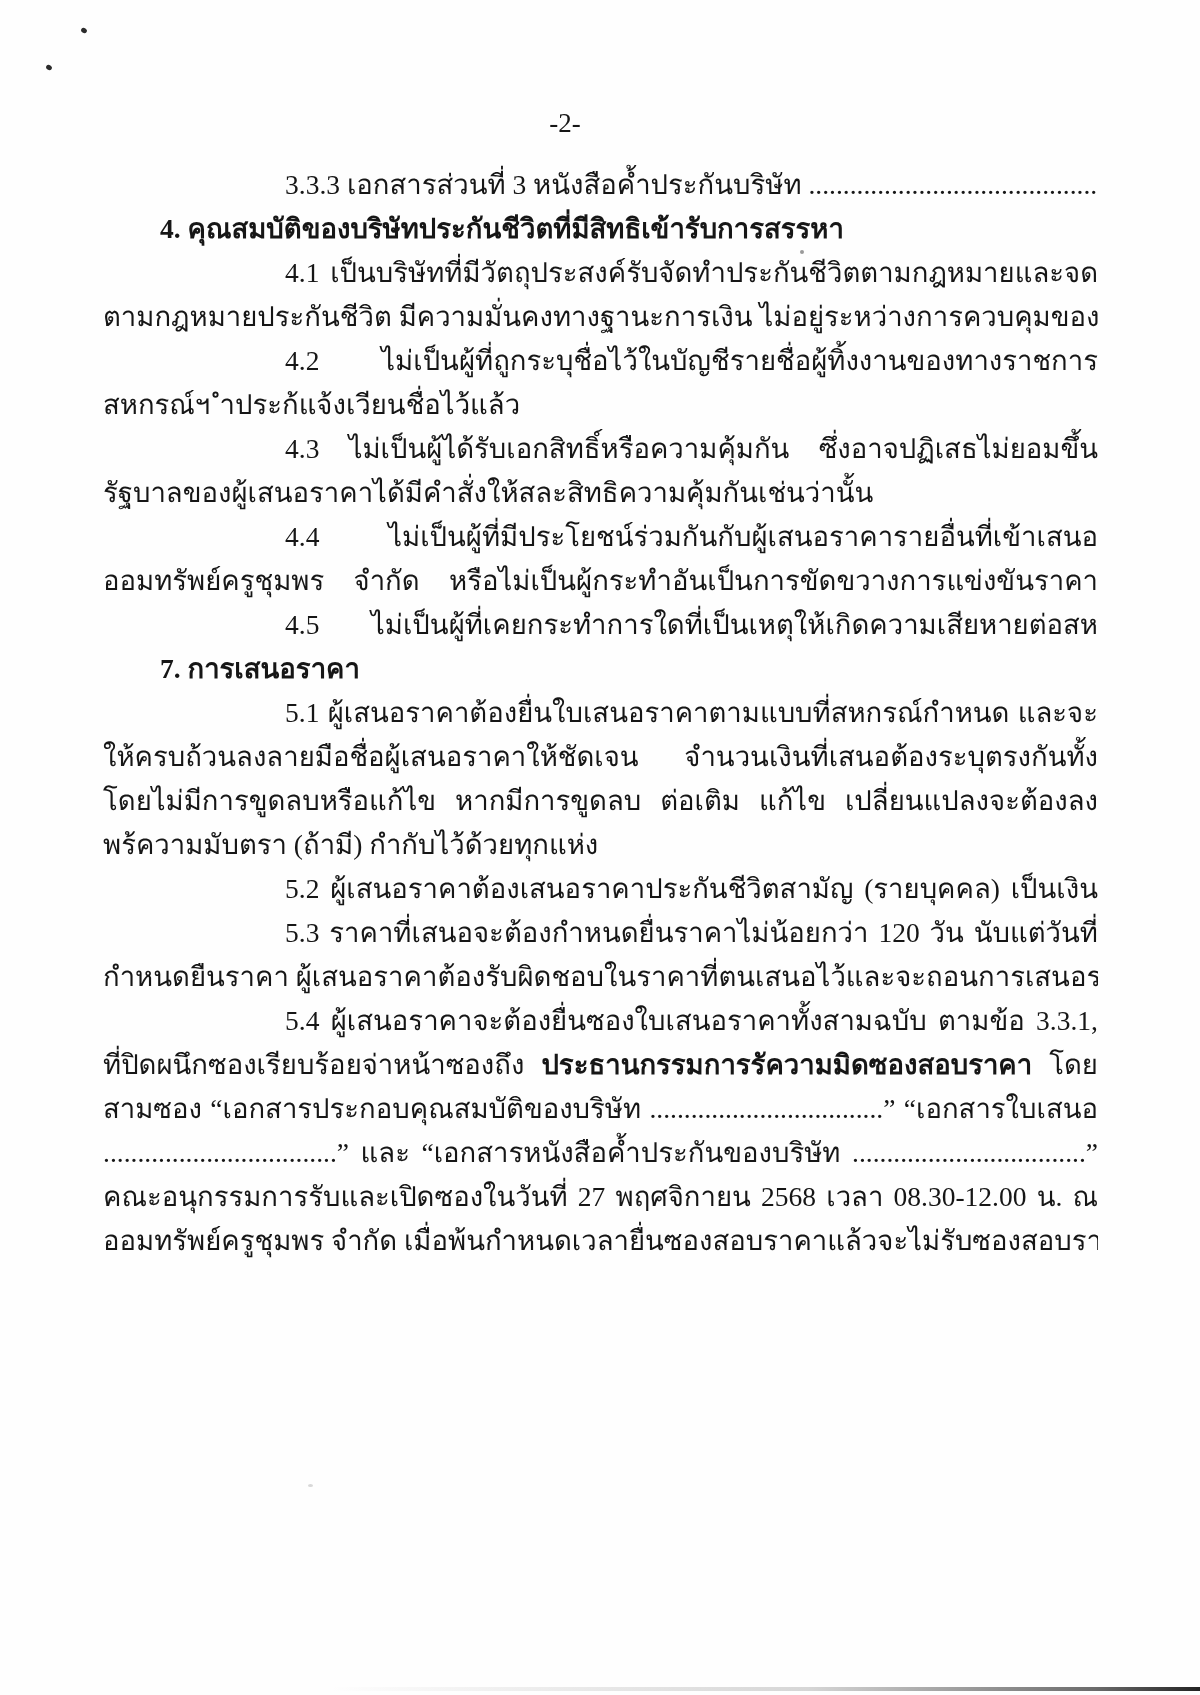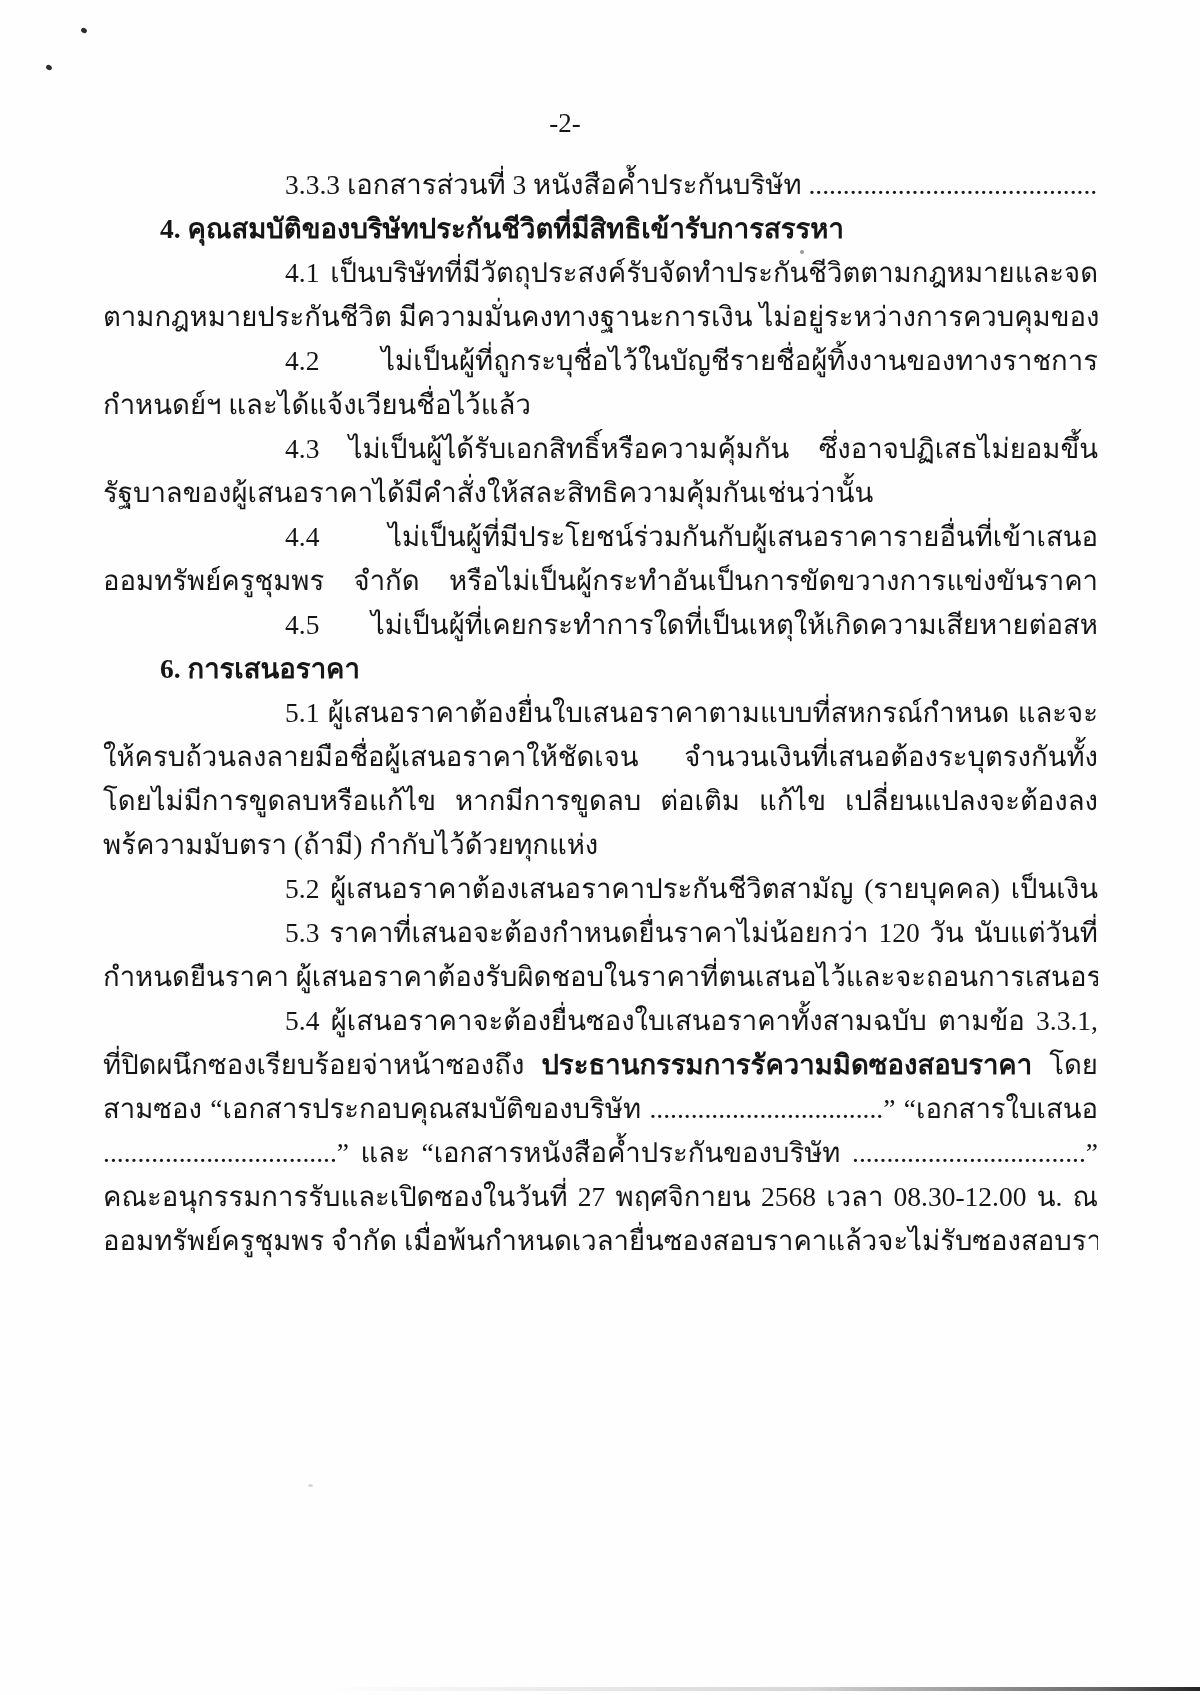--- a/index.html
+++ b/index.html
@@ -52,27 +52,27 @@
   <div class="edge-line"></div>
 
   <div class="pagenum">-2-</div>
 
   <div class="textblock" id="textblock">
       <div class="line ind-item"><span>3.3.3 เอกสารส่วนที่ 3 หนังสือค้ำประกันบริษัท ..........................................” (หลักประกันซอง)</span></div>
       <div class="line ind-heading"><b>4. คุณสมบัติของบริษัทประกันชีวิตที่มีสิทธิเข้ารับการสรรหา</b></div>
       <div class="line ind-item just"><span>4.1 เป็นบริษัทที่มีวัตถุประสงค์รับจัดทำประกันชีวิตตามกฎหมายและจดทะเบียนถูกต้อง</span></div>
       <div class="line ind-flush"><span>ตามกฎหมายประกันชีวิต มีความมั่นคงทางฐานะการเงิน ไม่อยู่ระหว่างการควบคุมของ คปภ.</span></div>
       <div class="line ind-item just"><span>4.2 ไม่เป็นผู้ที่ถูกระบุชื่อไว้ในบัญชีรายชื่อผู้ทิ้งงานของทางราชการ เอกชน และของ</span></div>
-      <div class="line ind-flush"><span>กำหนดย์ฯ และได้แจ้งเวียนชื่อไว้แล้ว</span></div>
+      <div class="line ind-flush"><span>สหกรณ์ฯ ำประก้แจ้งเวียนชื่อไว้แล้ว</span></div>
       <div class="line ind-item just"><span>4.3 ไม่เป็นผู้ได้รับเอกสิทธิ์หรือความคุ้มกัน ซึ่งอาจปฏิเสธไม่ยอมขึ้นศาลไทย เว้นแต่</span></div>
       <div class="line ind-flush"><span>รัฐบาลของผู้เสนอราคาได้มีคำสั่งให้สละสิทธิความคุ้มกันเช่นว่านั้น</span></div>
       <div class="line ind-item just"><span>4.4 ไม่เป็นผู้ที่มีประโยชน์ร่วมกันกับผู้เสนอราคารายอื่นที่เข้าเสนอราคาให้แก่สหกรณ์</span></div>
       <div class="line ind-flush just"><span>ออมทรัพย์ครูชุมพร จำกัด หรือไม่เป็นผู้กระทำอันเป็นการขัดขวางการแข่งขันราคาอย่างเป็นธรรมในการสรรหา</span></div>
       <div class="line ind-item just"><span>4.5 ไม่เป็นผู้ที่เคยกระทำการใดที่เป็นเหตุให้เกิดความเสียหายต่อสหกรณ์ฯ ทั้งทางตรงและ</span></div>
-      <div class="line ind-heading"><b>6. การเสนอราคา</b></div>
+      <div class="line ind-heading"><b>7. การเสนอราคา</b></div>
       <div class="line ind-item just"><span>5.1 ผู้เสนอราคาต้องยื่นใบเสนอราคาตามแบบที่สหกรณ์กำหนด และจะต้องกรอกข้อความ</span></div>
       <div class="line ind-flush just"><span>ให้ครบถ้วนลงลายมือชื่อผู้เสนอราคาให้ชัดเจน จำนวนเงินที่เสนอต้องระบุตรงกันทั้งตัวเลขและตัวอักษร</span></div>
       <div class="line ind-flush just"><span>โดยไม่มีการขูดลบหรือแก้ไข หากมีการขูดลบ ต่อเติม แก้ไข เปลี่ยนแปลงจะต้องลงลายมือชื่อผู้เสนอราคา</span></div>
       <div class="line ind-flush"><span>พร้ความมับตรา (ถ้ามี) กำกับไว้ด้วยทุกแห่ง</span></div>
       <div class="line ind-item just"><span>5.2 ผู้เสนอราคาต้องเสนอราคาประกันชีวิตสามัญ (รายบุคคล) เป็นเงินบาท โดยการแนบ</span></div>
       <div class="line ind-item just"><span>5.3 ราคาที่เสนอจะต้องกำหนดยื่นราคาไม่น้อยกว่า 120 วัน นับแต่วันที่เปิดซองสอบราคา โดย</span></div>
       <div class="line ind-flush"><span>กำหนดยืนราคา ผู้เสนอราคาต้องรับผิดชอบในราคาที่ตนเสนอไว้และจะถอนการเสนอราคาไม่ได้</span></div>
       <div class="line ind-item just"><span>5.4 ผู้เสนอราคาจะต้องยื่นซองใบเสนอราคาทั้งสามฉบับ ตามข้อ 3.3.1, ข้อ 3.3.2 และข้อ 3.3.3</span></div>
       <div class="line ind-flush just"><span>ที่ปิดผนึกซองเรียบร้อยจ่าหน้าซองถึง </span><b>ประธานกรรมการรัความมิดซองสอบราคา</b><span> โดยระบุไว้ที่หน้าซองทั้ง</span></div>
       <div class="line ind-flush just"><span>สามซอง “เอกสารประกอบคุณสมบัติของบริษัท ..................................” “เอกสารใบเสนอราคาของบริษัท</span></div>

